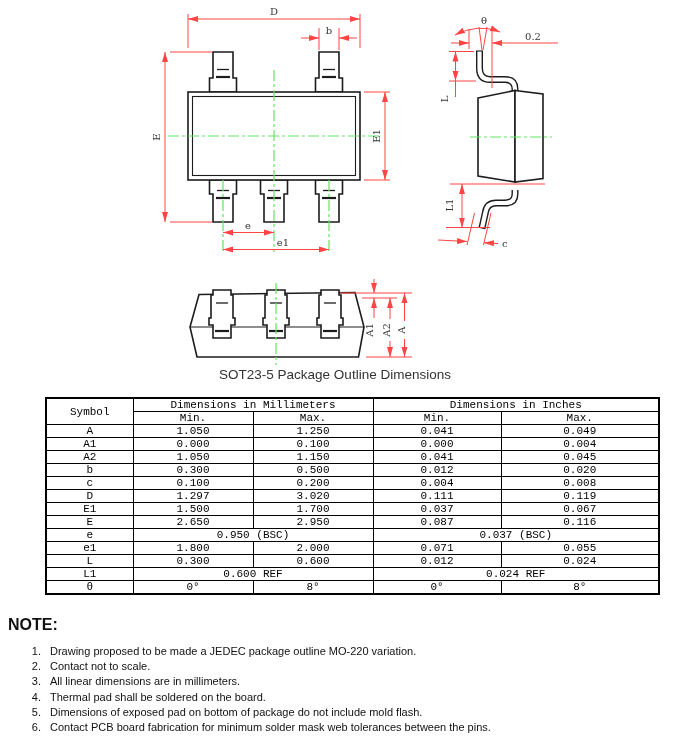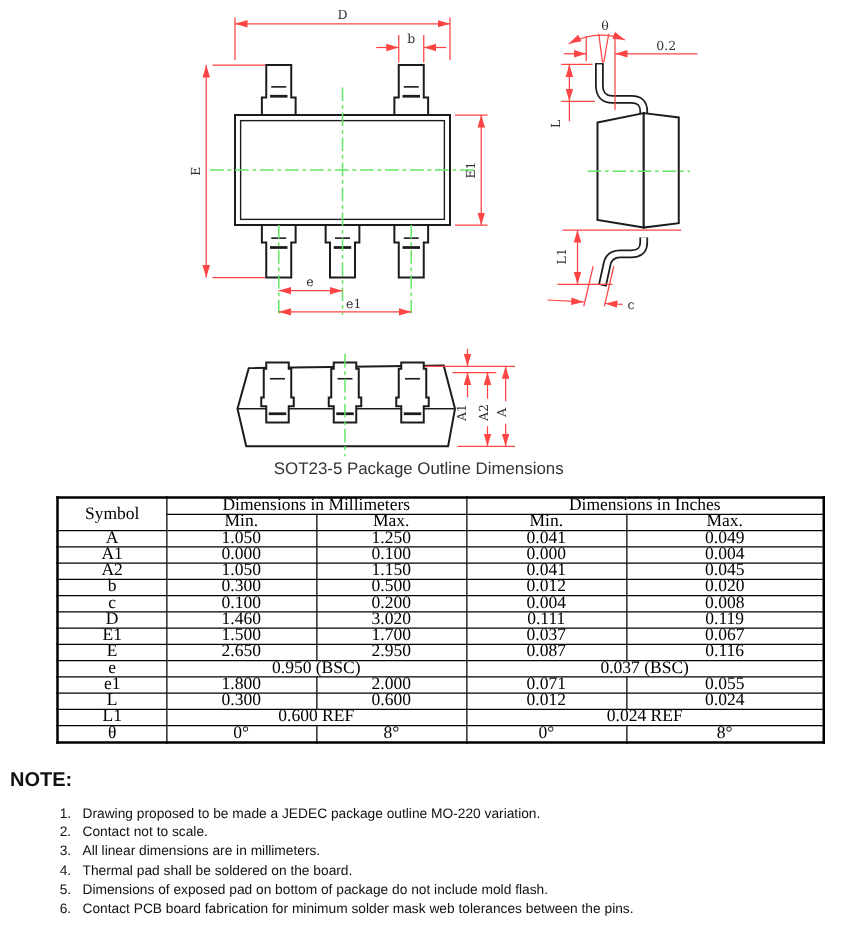--- a/index.html
+++ b/index.html
@@ -21,30 +21,30 @@
   .dim{stroke:var(--dim);stroke-width:1;fill:none;}
   .arrhead{fill:var(--dim);}
   .tube-o{fill:none;stroke:var(--ink);stroke-width:7;}
   .tube-i{fill:none;stroke:#fff;stroke-width:4.2;}
   .dimlab{fill:#333;font-family:"DejaVu Serif",serif;font-size:10px;}
   .labbg{fill:#fff;}
   .caption{fill:#333;font-family:"Liberation Sans",sans-serif;font-size:13.5px;}
   
   .table-wrap{position:absolute;left:45px;top:397px;}
   table.dims{border-collapse:collapse;table-layout:fixed;width:613px;
-    font-family:Liberation Serif, serif;font-size:14px;color:#000;}
+    font-family:Liberation Mono, monospace;font-size:11px;color:#000;}
   table.dims{border:2px solid #000;}
   table.dims td,table.dims th{border:1px solid #000;padding:0;height:12px;
     line-height:12px;text-align:center;font-weight:normal;vertical-align:middle;}
   
   .notes{position:absolute;left:8px;top:616px;width:668px;color:#111;
     font-size:11px;}
   .notes .hd{font-weight:bold;font-size:16px;margin:0 0 11px 0;}
   .notes ol{margin:0;padding-left:36px;}
-  .notes li{margin-bottom:3.2px;padding-left:6px;margin-left:16px;}
+  .notes li{margin-bottom:3.2px;padding-left:6px;}
 </style>
 </head>
 <body>
 
 
 
 <svg width="685" height="392" viewBox="0 0 685 392">
   <defs>
     <marker id="arr" viewBox="0 0 10 8" markerWidth="10" markerHeight="8" refX="10" refY="4" orient="auto-start-reverse" markerUnits="userSpaceOnUse">
       <path d="M0,1 L10,4 L0,7 Z" class="arrhead"></path>
@@ -237,21 +237,21 @@
         </tr>
         <tr>
           <td>c</td>
           <td>0.100</td>
           <td>0.200</td>
           <td>0.004</td>
           <td>0.008</td>
         </tr>
         <tr>
           <td>D</td>
-          <td>1.460</td>
+          <td>1.297</td>
           <td>3.020</td>
           <td>0.111</td>
           <td>0.119</td>
         </tr>
         <tr>
           <td>E1</td>
           <td>1.500</td>
           <td>1.700</td>
           <td>0.037</td>
           <td>0.067</td>

